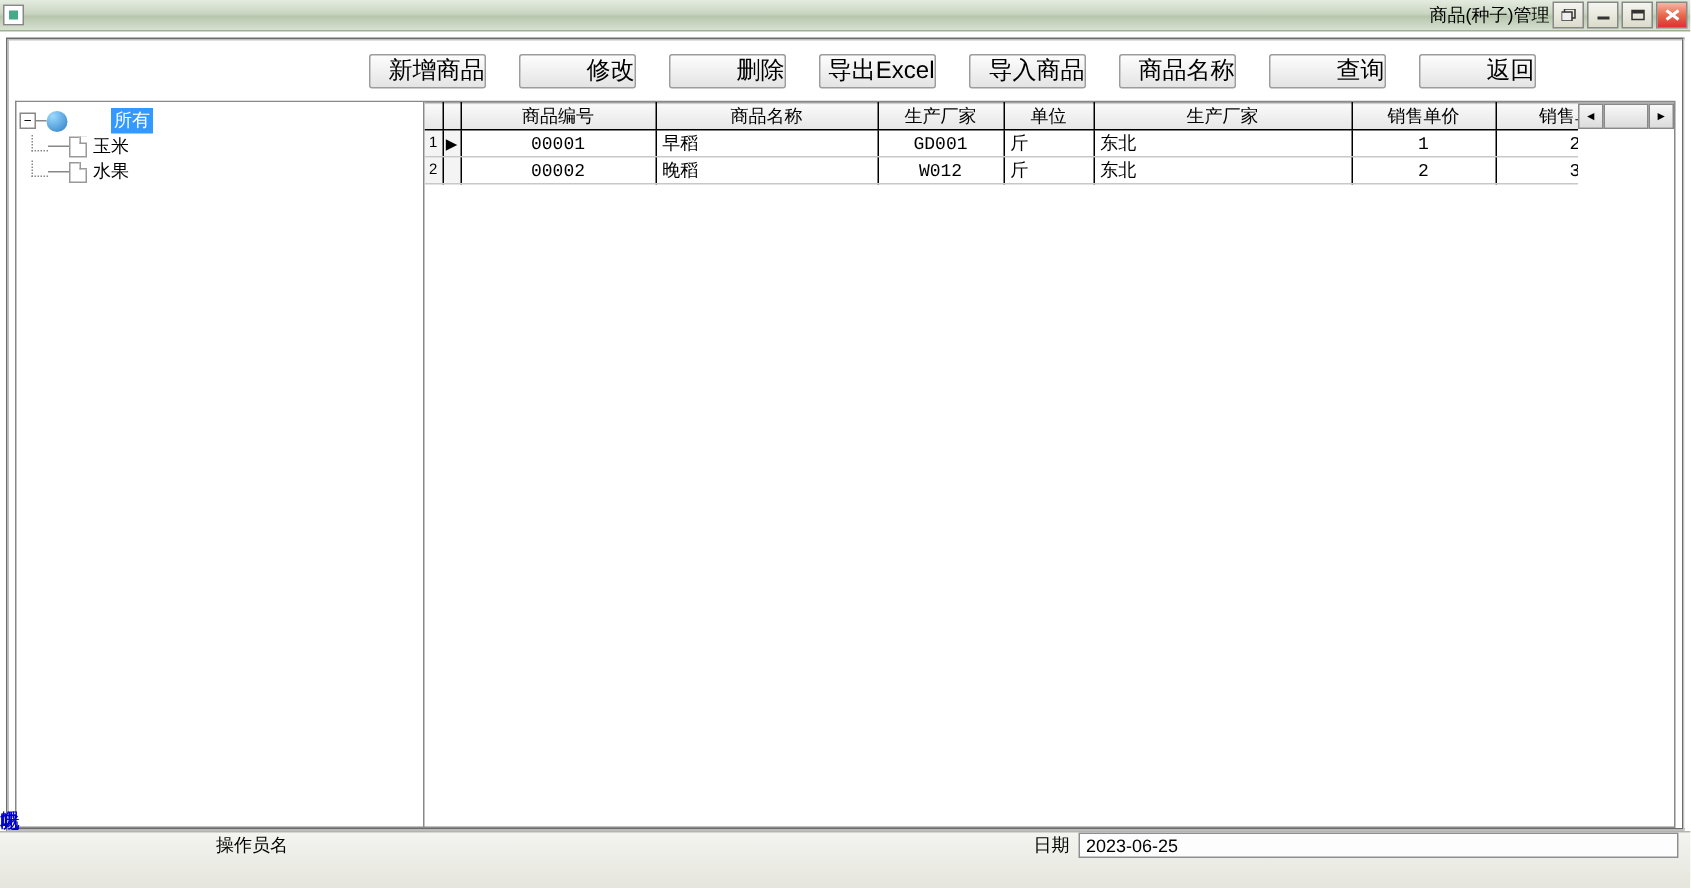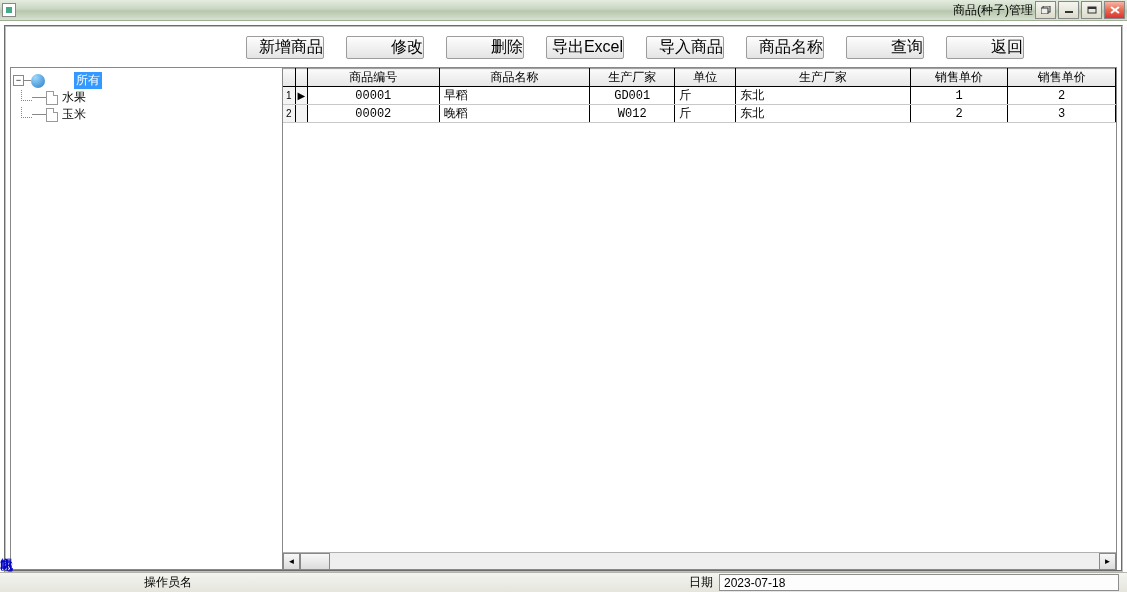--- a/index.html
+++ b/index.html
@@ -96,21 +96,21 @@
   .glyph-doc{width:12px;height:14px;background:#fff;border:1px solid #999;position:relative;display:inline-block;}
   .glyph-doc::after{content:'';position:absolute;top:-1px;right:-1px;width:4px;height:4px;background:#fff;border-left:1px solid #999;border-bottom:1px solid #999;}
   .node-selected{background:#3399ff;color:#fff;padding:0 2px;margin-left:26px;}
 
   
   .grid-pane{
     flex:1;
     border:1px solid #888;
     margin:0 4px 0 0;
     display:flex;
-    flex-direction:column;
+    flex-direction:row;
     overflow:hidden;
     background:#fff;
   }
   .grid-scroll{flex:1;overflow:hidden;}
   table.grid{border-collapse:collapse;width:100%;table-layout:fixed;}
   table.grid th, table.grid td{
     border-right:1px solid #000;
     border-bottom:1px solid #c8c8c8;
     height:16px;
     padding:0 4px;
@@ -143,24 +143,24 @@
     left:0;bottom:24px;
     color:#00c;
     font-size:13px;
     writing-mode:vertical-rl;
     line-height:1;
     white-space:nowrap;
   }
 
   
   .statusbar{
-    height:20px;
+    height:38px;
     background:linear-gradient(#f4f4f0,#e5e5dd);
     border-top:1px solid #b4b4aa;
-    display:flex;align-items:center;
+    display:flex;
     padding:0 8px;
     gap:6px;
   }
   .statusbar .spacer{flex:1;}
   .status-field{
     border:1px solid #8e8e8e;
     background:#fdfdfd;
     height:17px;
     padding:0 4px;
     display:inline-flex;align-items:center;
@@ -224,29 +224,29 @@
           <span style="width:3px"></span>
           <span class="node-selected">所有</span>
         </div>
         <div id="tree-children">
             <div class="tree-line">
               <span class="vstub"></span>
               <span style="display:inline-block;width:11px;height:11px;border-left:1px dotted #888;border-bottom:1px dotted #888;margin-bottom:5px"></span>
               <span class="hline" style="width:14px"></span>
               <span class="glyph-doc"></span>
               <span style="width:4px"></span>
-              <span>水果</span>
+              <span>玉米</span>
             </div>
             <div class="tree-line">
               <span class="vstub"></span>
               <span style="display:inline-block;width:11px;height:11px;border-left:1px dotted #888;border-bottom:1px dotted #888;margin-bottom:5px"></span>
               <span class="hline" style="width:14px"></span>
               <span class="glyph-doc"></span>
               <span style="width:4px"></span>
-              <span>玉米</span>
+              <span>水果</span>
             </div>
           </div>
       </div>
 
       <div class="grid-pane">
         <div class="grid-scroll">
           <table class="grid">
             <colgroup>
               <col style="width:12px">
                 <col style="width:12px">
@@ -308,14 +308,14 @@
   </div>
 
   <div class="left-vert">叱向場叭</div>
 </div>
 
 <div class="statusbar">
   <span style="width:130px"></span>
   <span>操作员名</span>
   <span class="spacer"></span>
   <span>日期</span>
-  <span class="status-field" style="min-width:400px">2023-07-18</span>
+  <span class="status-field" style="min-width:400px">2023-06-25</span>
 </div>
 
 </body></html>

